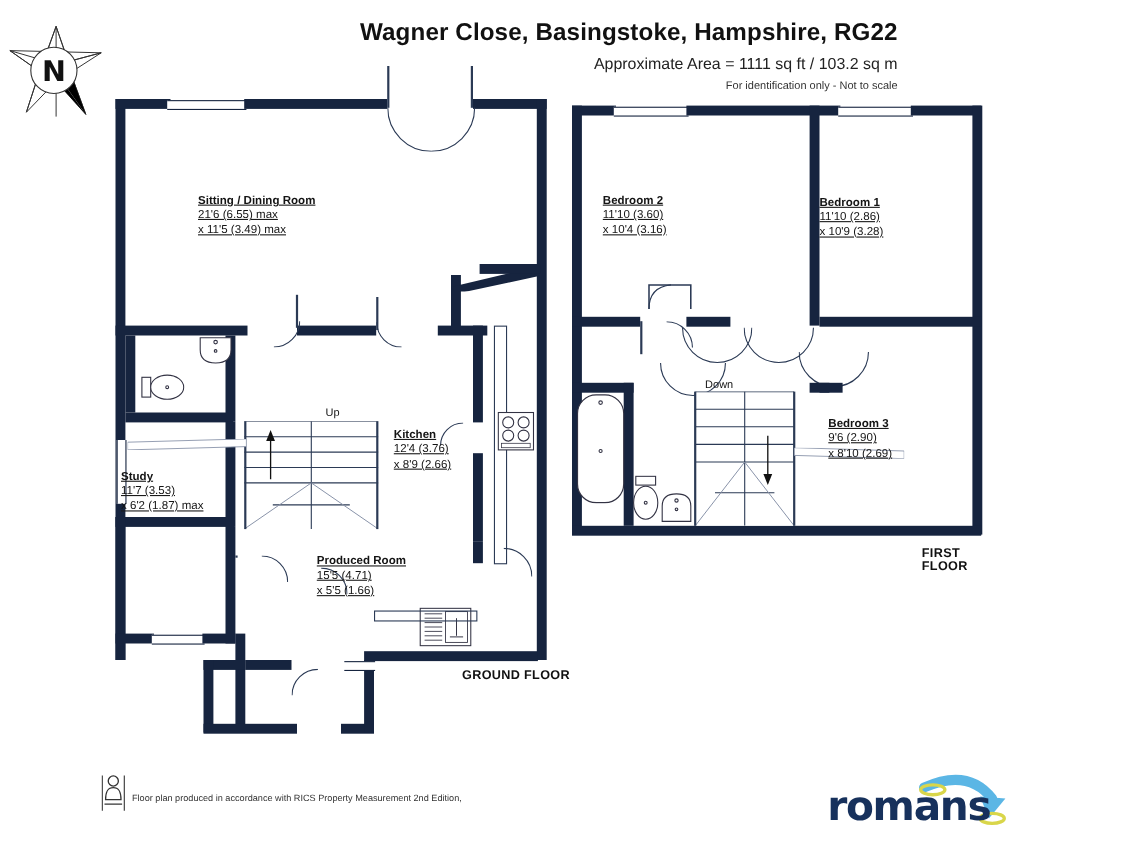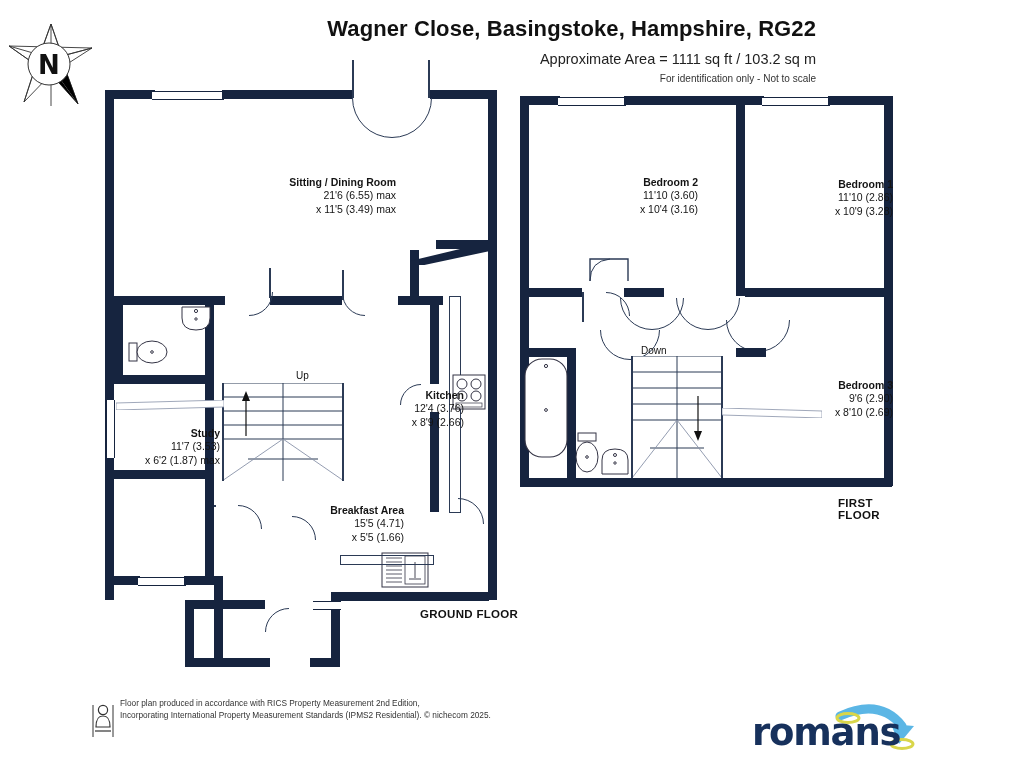--- a/index.html
+++ b/index.html
@@ -29,33 +29,33 @@
   .compass{position:absolute;left:6px;top:18px;width:90px;height:95px;}
 
   
   .wall{position:absolute;background:#16243f;}
   .winw{position:absolute;background:#ffffff;border-top:1.4px solid #16243f;border-bottom:1.4px solid #16243f;}
   .winh{position:absolute;background:#ffffff;border-left:1.4px solid #16243f;border-right:1.4px solid #16243f;}
   .thin{position:absolute;border:1px solid #2b3a55;background:transparent;}
   .line{position:absolute;background:#2b3a55;}
 
   
-  .lbl{position:absolute;text-align:right;line-height:1.28;white-space:nowrap;}
+  .lbl{position:absolute;text-align:left;line-height:1.28;white-space:nowrap;text-decoration:underline;}
   .lbl .nm{font-size:10.5px;font-weight:bold;color:#141414;}
   .lbl .d{font-size:10.5px;color:#141414;}
 
   .floorlbl{position:absolute;font-size:11.5px;font-weight:bold;color:#111;letter-spacing:.3px;}
   .updown{position:absolute;font-size:10px;font-weight:normal;color:#111;}
 
   
   .arc{position:absolute;border:1.1px solid #2b3a55;border-radius:50%;background:transparent;}
 
   
   .ftr{position:absolute;left:120px;top:698px;width:640px;font-size:8.3px;line-height:1.42;color:#333;}
-  .ftr div{white-space:nowrap;}
+  .ftr div{white-space:nowrap;margin-top:22px;}
   .pinicon{position:absolute;left:92px;top:703px;width:22px;height:36px;}
   .logo{position:absolute;left:752px;top:700px;width:180px;height:56px;}
   .logotxt{
     position:absolute;left:0;top:11px;font-size:37px;font-weight:bold;
     color:#17315c;letter-spacing:-1.2px;font-family:"DejaVu Sans", sans-serif;
   }
 </style>
 </head>
 <body>
 
@@ -238,21 +238,21 @@
       <div class="nm">Kitchen</div>
       <div class="d">12'4 (3.76)</div>
       <div class="d">x 8'9 (2.66)</div>
     </div>
     <div class="lbl" style="left:110px;top:427px;width:110px;">
       <div class="nm">Study</div>
       <div class="d">11'7 (3.53)</div>
       <div class="d">x 6'2 (1.87) max</div>
     </div>
     <div class="lbl" style="left:288px;top:504px;width:116px;">
-      <div class="nm">Breakfast Area</div>
+      <div class="nm">Produced Room</div>
       <div class="d">15'5 (4.71)</div>
       <div class="d">x 5'5 (1.66)</div>
     </div>
 
     <div class="floorlbl" style="left:420px;top:608px;">GROUND FLOOR</div>
   </div>
 
   <div>
 
     <div class="wall" style="left:520px;top:96px;width:9px;height:390px;"></div>
@@ -370,21 +370,20 @@
       <circle cx="11" cy="7" r="4.6" fill="none" stroke="#333" stroke-width="1.2"></circle>
       <path d="M11 13 C5 13 4 18 4 24 L18 24 C18 18 17 13 11 13 Z" fill="none" stroke="#333" stroke-width="1.2"></path>
       <path d="M3 28 L19 28" stroke="#333" stroke-width="1.2"></path>
       <path d="M1 2 L1 34" stroke="#333" stroke-width="1"></path>
       <path d="M21 2 L21 34" stroke="#333" stroke-width="1"></path>
     </svg>
   </div>
 
   <div class="ftr">
     <div>Floor plan produced in accordance with RICS Property Measurement 2nd Edition,</div>
-    <div>Incorporating International Property Measurement Standards (IPMS2 Residential).   © nichecom 2025.</div>
   </div>
 
   <div class="logo">
     <svg width="180" height="56" viewBox="0 0 180 56">
       <path d="M88 16 Q128 -2 150 26" fill="none" stroke="#5bb6e5" stroke-width="9" stroke-linecap="round"></path>
       <polygon points="139,24 162,26 147,44" fill="#5bb6e5"></polygon>
       <ellipse cx="96" cy="18" rx="11" ry="4.5" fill="none" stroke="#d9d64a" stroke-width="3"></ellipse>
       <ellipse cx="150" cy="44" rx="11" ry="4.5" fill="none" stroke="#d9d64a" stroke-width="3"></ellipse>
     </svg>
     <div class="logotxt">romans</div>

